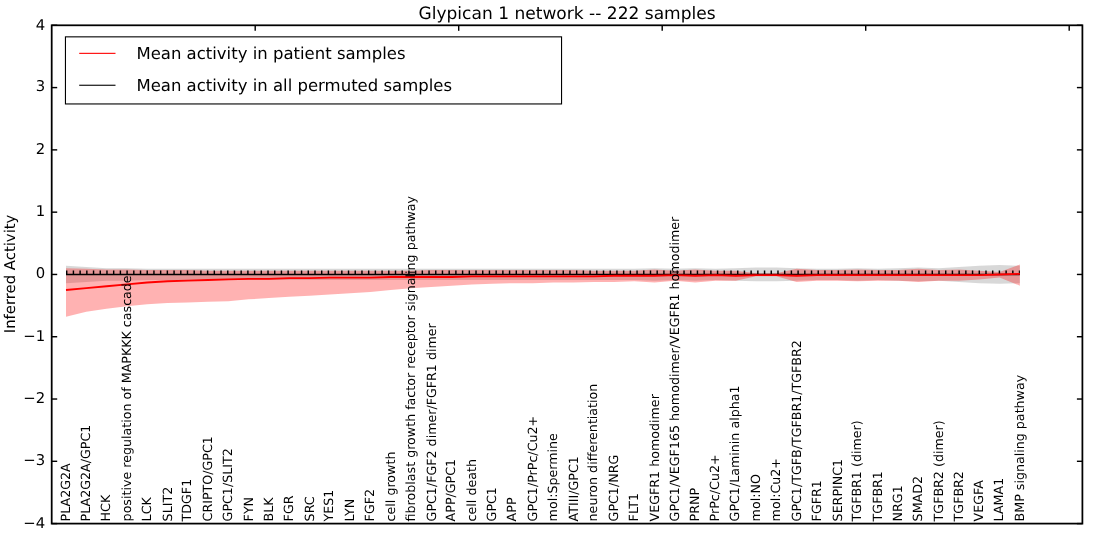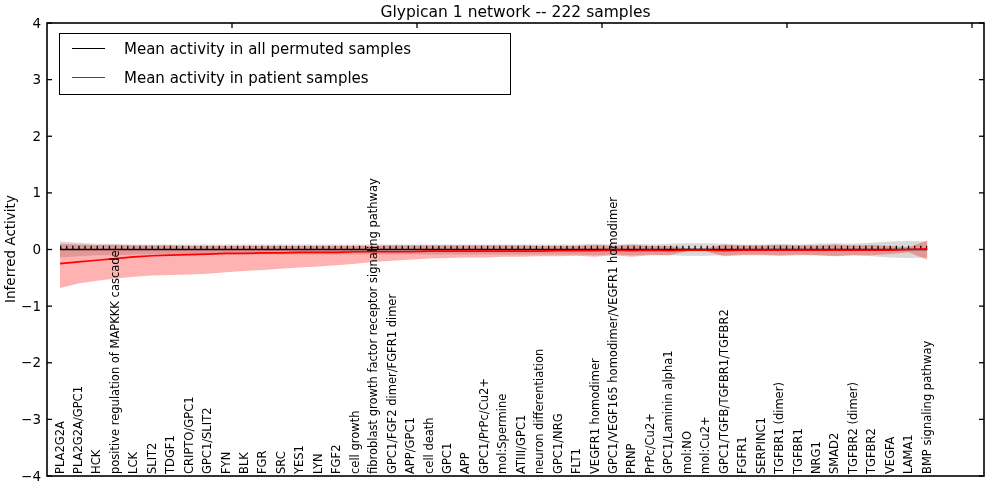--- a/index.html
+++ b/index.html
@@ -59,26 +59,26 @@
       <line x1="972" y1="23" x2="972" y2="28" stroke="#000000" stroke-width="1.3"></line>
     </svg>
 
   <div class="title">Glypican 1 network -- 222 samples</div>
 
   <div class="ylabel">Inferred Activity</div>
 
 
   <div class="legend">
     <div class="legend-row">
+      <span class="swatch" id="swatch-patient" style="border-top-color: rgb(255, 0, 0);"></span>
+      <span class="legend-label">Mean activity in patient samples</span>
+    </div>
+    <div class="legend-row">
       <span class="swatch" id="swatch-permuted" style="border-top-color: rgb(0, 0, 0);"></span>
       <span class="legend-label">Mean activity in all permuted samples</span>
-    </div>
-    <div class="legend-row">
-      <span class="swatch" id="swatch-patient" style="border-top-color: rgb(255, 0, 0);"></span>
-      <span class="legend-label">Mean activity in patient samples</span>
     </div>
   </div>
 
   <div id="yticks">
       <div class="ytick" style="top: 14.5px;">4</div>
       <div class="ytick" style="top: 71.125px;">3</div>
       <div class="ytick" style="top: 127.75px;">2</div>
       <div class="ytick" style="top: 184.375px;">1</div>
       <div class="ytick" style="top: 241px;">0</div>
       <div class="ytick" style="top: 297.625px;">−1</div>

